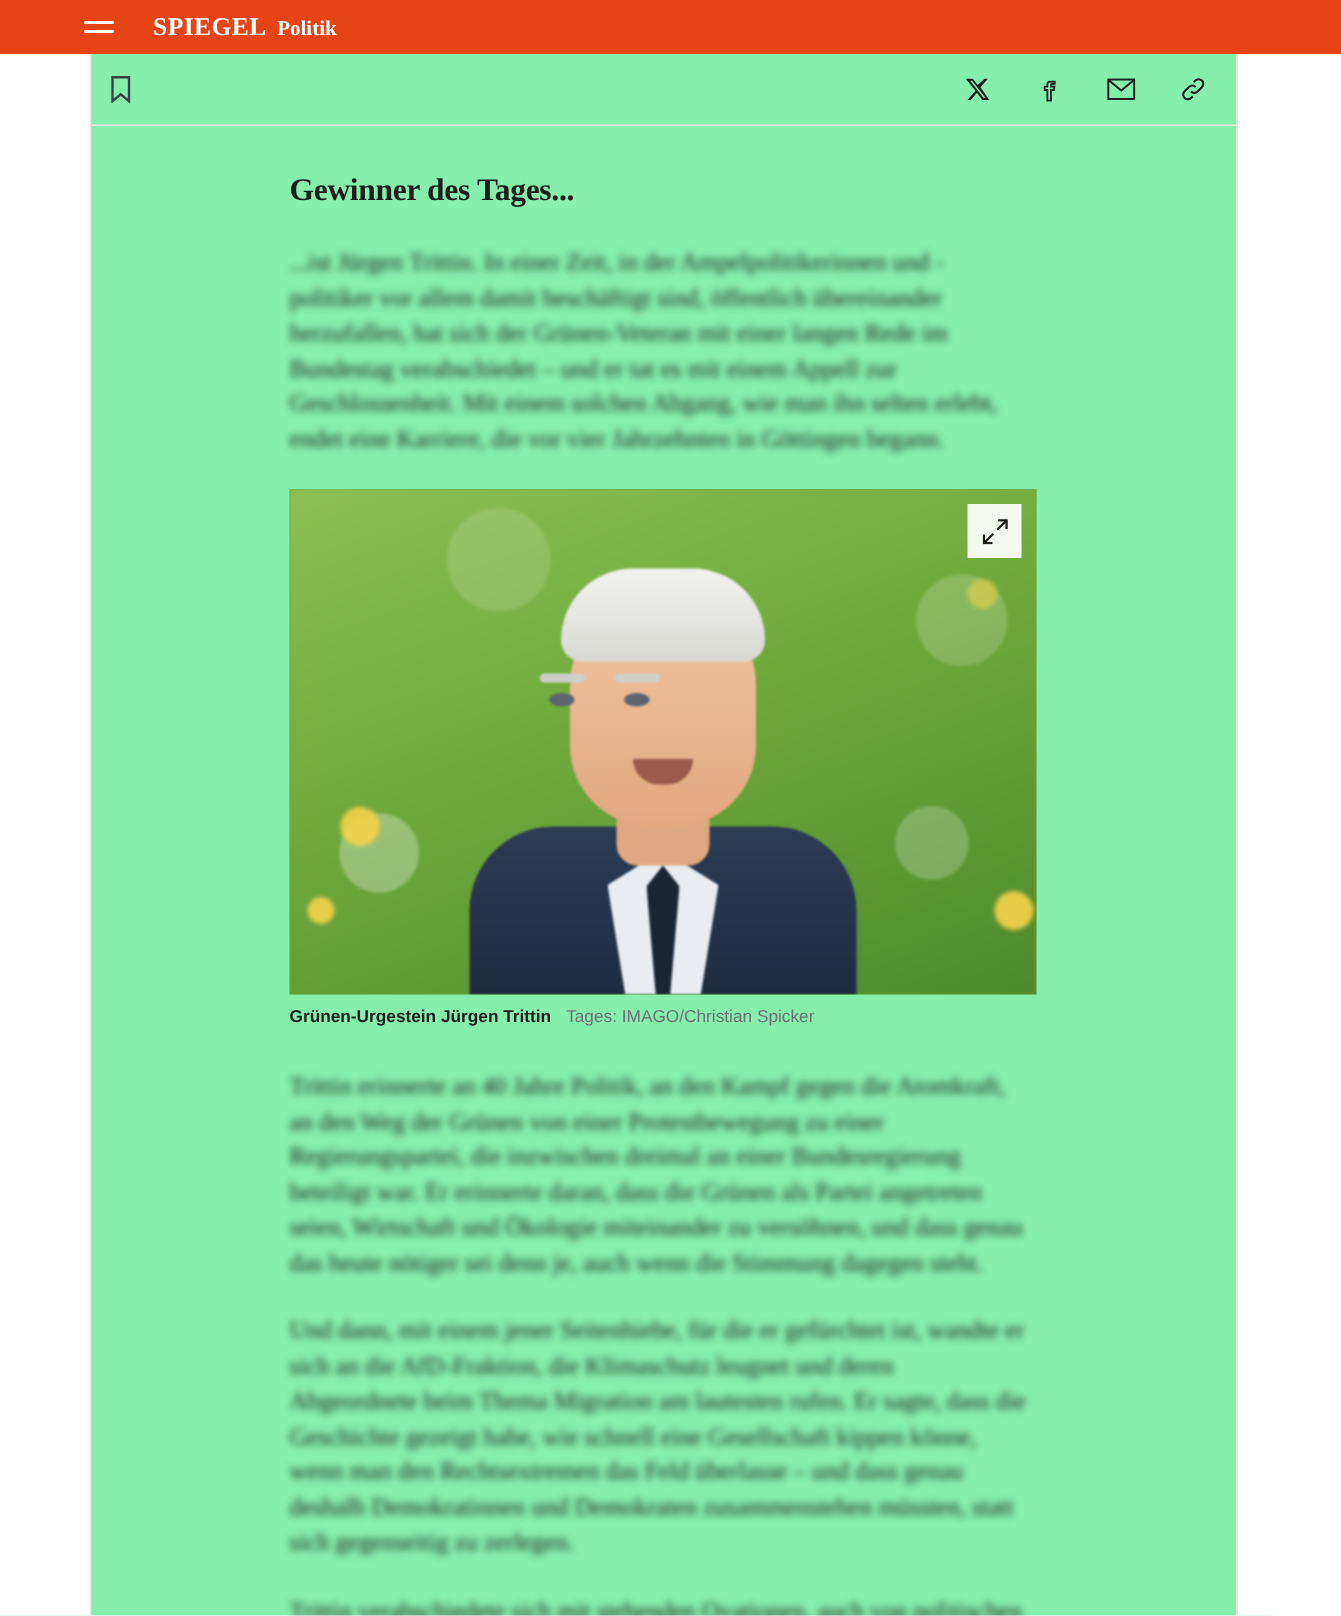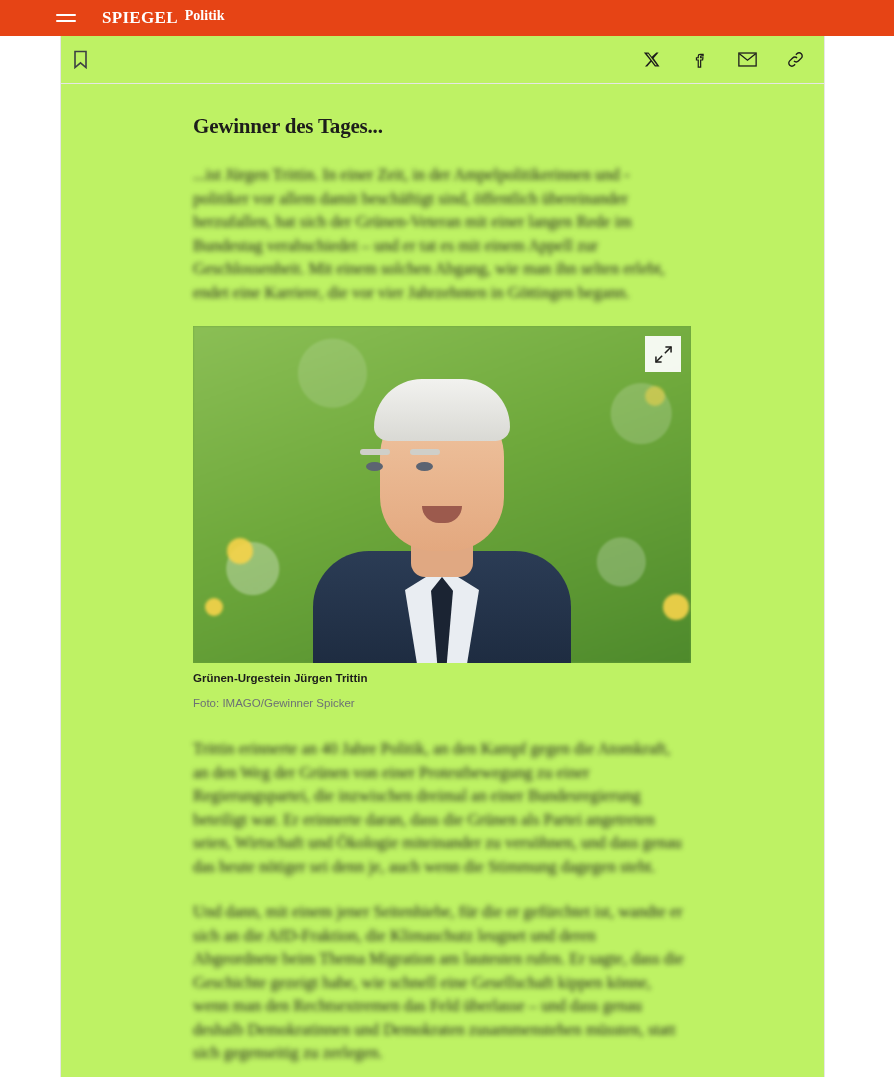--- a/index.html
+++ b/index.html
@@ -22,21 +22,21 @@
   .burger {
     width: 22px; height: 22px;
     display: flex; flex-direction: column; justify-content: center; gap: 4px;
     cursor: pointer;
     margin-left: 42px;
   }
   .burger span {
     display: block; height: 2px; width: 20px; background: #ffffff; border-radius: 1px;
   }
   .brandwrap {
-    display: flex; align-items: flex-start; gap: 7px;
+    display: flex; align-items: flex-end; gap: 7px;
     margin-left: 24px;
   }
   .brand-spiegel {
     color: #ffffff;
     font-weight: bold;
     font-size: 17px;
     letter-spacing: 0.3px;
     font-family: "Liberation Serif", serif;
   }
   .brand-section {
@@ -53,21 +53,21 @@
     background: #ffffff;
   }
   .article-frame {
     position: absolute;
     left: 60px;
     top: 0;
     width: 765px;
     bottom: 0;
     border-left: 1px solid #e6e6e6;
     border-right: 1px solid #e6e6e6;
-    background: #bef264;
+    background: #86efac;
   }
 
   
   .actionbar {
     height: 48px;
     border-bottom: 1px solid #e6e6e6;
     display: flex;
     align-items: center;
     justify-content: space-between;
     padding: 0 18px 0 6px;
@@ -201,21 +201,20 @@
     color: #1d1d1b;
   }
   figcaption {
     margin-top: 8px;
     font-size: 11.5px;
     line-height: 15px;
     color: #3d4043;
     display: flex;
     gap: 10px;
     align-items: baseline;
-    flex-direction: column;
   }
   .cap-main { font-weight: bold; color: #1d1d1b; }
   .cap-credit { color: #6d7175; }
 </style>
 </head>
 <body>
 
 <div class="topbar">
   <div class="burger">
     <span></span>
@@ -296,21 +295,21 @@
             <svg width="17" height="17" viewBox="0 0 18 18" fill="none" stroke="#1d1d1b" stroke-width="1.6">
               <path d="M11 1h6v6"></path>
                 <path d="M17 1l-6.6 6.6"></path>
               <path d="M7 17H1v-6"></path>
                 <path d="M1 17l6.6-6.6"></path>
             </svg>
           </div>
         </div>
         <figcaption>
           <span class="cap-main">Grünen-Urgestein Jürgen Trittin</span>
-          <span class="cap-credit">Foto: IMAGO/Gewinner Spicker</span>
+          <span class="cap-credit">Tages: IMAGO/Christian Spicker</span>
         </figcaption>
       </figure>
 
       <p class="para blur">
         <span>Trittin erinnerte an 40 Jahre Politik, an den Kampf gegen die Atomkraft, an den Weg der Grünen von einer Protestbewegung zu einer Regierungspartei, die inzwischen dreimal an einer Bundesregierung beteiligt war. Er erinnerte daran, dass die Grünen als Partei angetreten seien, Wirtschaft und Ökologie miteinander zu versöhnen, und dass genau das heute nötiger sei denn je, auch wenn die Stimmung dagegen steht.</span>
       </p>
 
       <p class="para blur">
         <span>Und dann, mit einem jener Seitenhiebe, für die er gefürchtet ist, wandte er sich an die AfD-Fraktion, die Klimaschutz leugnet und deren Abgeordnete beim Thema Migration am lautesten rufen. Er sagte, dass die Geschichte gezeigt habe, wie schnell eine Gesellschaft kippen könne, wenn man den Rechtsextremen das Feld überlasse – und dass genau deshalb Demokratinnen und Demokraten zusammenstehen müssten, statt sich gegenseitig zu zerlegen.</span>
       </p>

